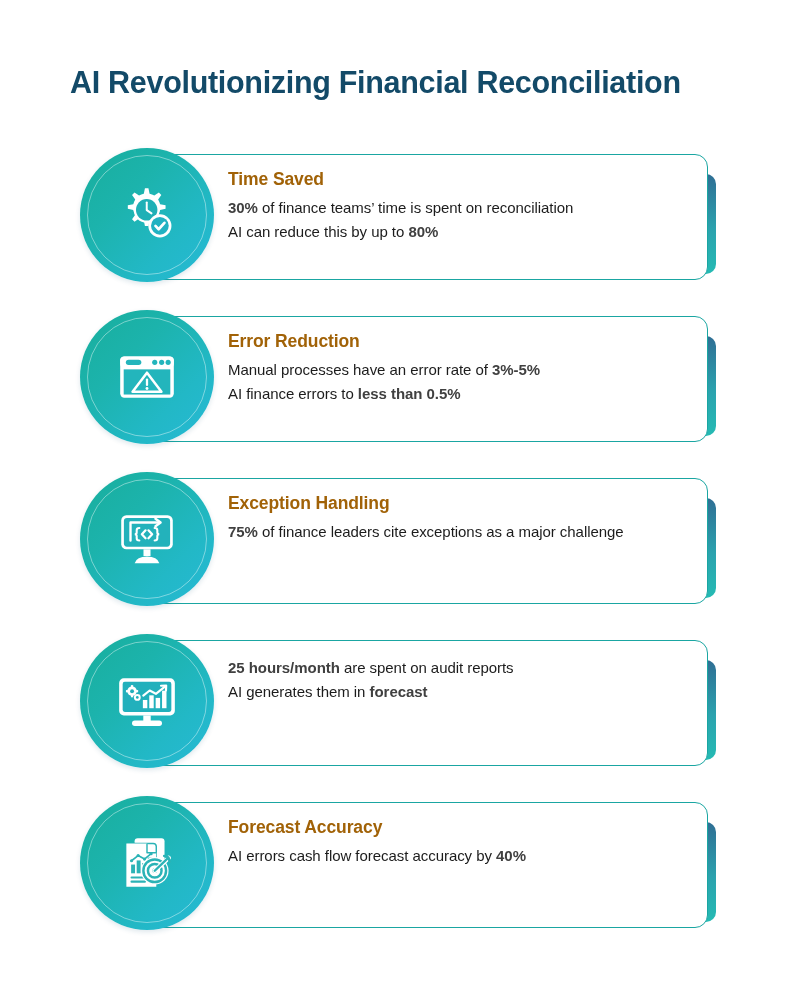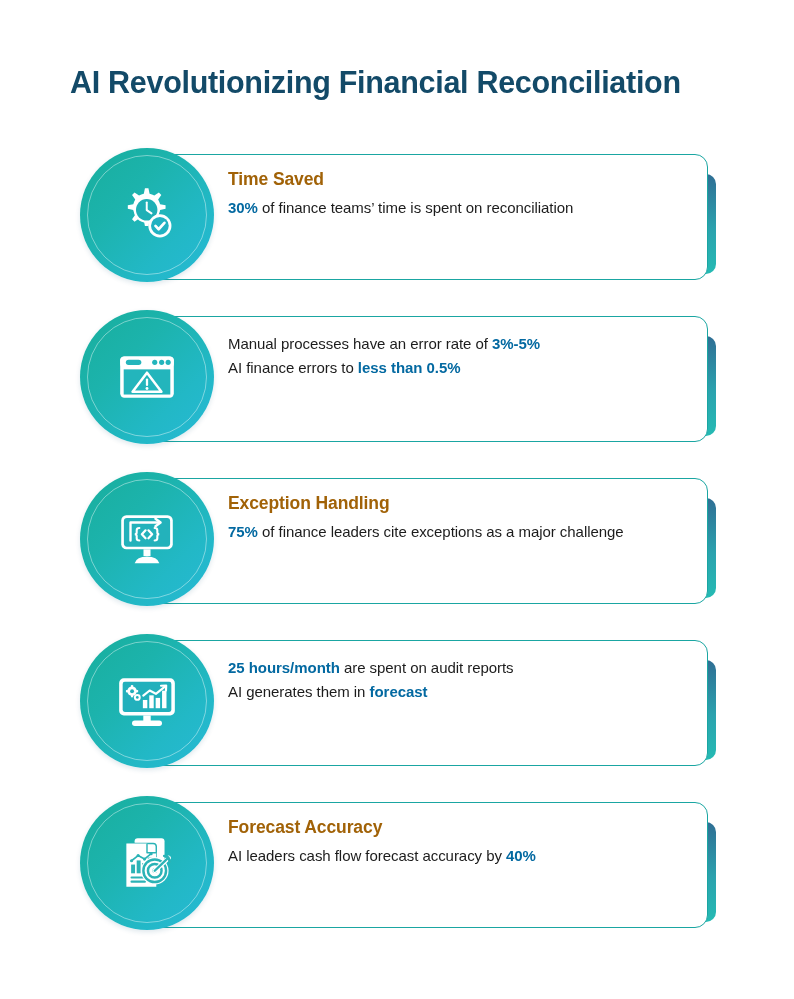--- a/index.html
+++ b/index.html
@@ -94,21 +94,21 @@
   .card-line {
     font-size: 15px;
     color: #1C1C1C;
     line-height: 1.58;
     letter-spacing: -0.05px;
     white-space: nowrap;
   }
 
   .hl {
     font-weight: bold;
-    color: #0369a1;
+    color: #404040;
   }
 
   
   .icon-circle {
     position: absolute;
     left: 80px;
     top: 0px;
     width: 134px;
     height: 134px;
     border-radius: 50%;
@@ -164,20 +164,21 @@
     <rect x="31" y="26.2" width="7.4" height="1.9" rx="0.9" fill="#ffffff" transform="rotate(35 31.7 27)"></rect>
     <circle cx="44.5" cy="42.5" r="11.2" fill="#ffffff"></circle>
     <circle cx="44.5" cy="42.5" r="8.6" fill="#22B2C2"></circle>
     <path d="M40.2 42.6 l3.1 3.2 l5.6-6.2" stroke="#ffffff" stroke-width="2.6" fill="none" stroke-linecap="round" stroke-linejoin="round"></path>
   </svg>
           </span>
         </div>
         <div class="card-text">
           <div class="card-title">Time Saved</div>
           <div class="card-line"><span class="hl">30%</span><span> of finance teams’ time is spent on reconciliation</span></div>
+          <div class="card-line"><span>AI can reduce this by up to </span><span class="hl">80%</span></div>
         </div>
       </div>
       <div class="card-row">
         <div class="card-tab"></div>
         <div class="card-box"></div>
         <div class="icon-circle">
           <span>
             <svg viewBox="0 0 64 64" xmlns="http://www.w3.org/2000/svg" fill="#ffffff">
     <rect x="6" y="12" width="52" height="40" rx="4" fill="#ffffff"></rect>
     <rect x="6" y="12" width="52" height="11.5" rx="4" fill="#ffffff"></rect>
@@ -187,20 +188,21 @@
     <circle cx="39.5" cy="17.8" r="2.5" fill="#23B5BC"></circle>
     <circle cx="46.2" cy="17.8" r="2.5" fill="#23B5BC"></circle>
     <circle cx="52.5" cy="17.8" r="2.5" fill="#23B5BC"></circle>
     <path d="M32 27.8 L46 46.2 H18 Z" fill="none" stroke="#ffffff" stroke-width="2.4" stroke-linejoin="round"></path>
     <rect x="30.9" y="33.4" width="2.2" height="7.4" rx="1.1" fill="#ffffff"></rect>
     <circle cx="32" cy="43.2" r="1.4" fill="#ffffff"></circle>
   </svg>
           </span>
         </div>
         <div class="card-text">
+          <div class="card-title">Error Reduction</div>
           <div class="card-line"><span>Manual processes have an error rate of </span><span class="hl">3%-5%</span></div>
           <div class="card-line"><span>AI finance errors to </span><span class="hl">less than 0.5%</span></div>
         </div>
       </div>
       <div class="card-row">
         <div class="card-tab"></div>
         <div class="card-box"></div>
         <div class="icon-circle">
           <span>
             <svg viewBox="0 0 64 64" xmlns="http://www.w3.org/2000/svg" fill="#ffffff">
@@ -280,18 +282,18 @@
     <circle cx="39.5" cy="39.5" r="6.6" fill="none" stroke="#2BB3B6" stroke-width="2.4"></circle>
     <circle cx="39.5" cy="39.5" r="2.3" fill="#2BB3B6"></circle>
     <path d="M39.5 39.5 L53 27" stroke="#ffffff" stroke-width="4.4" stroke-linecap="round"></path>
     <path d="M39.5 39.5 L52 27.5" stroke="#2BB3B6" stroke-width="2.3" stroke-linecap="round"></path>
     <path d="M48.6 25.2 L52.8 26.6 L54 30.8" fill="none" stroke="#2BB3B6" stroke-width="2.3" stroke-linecap="round" stroke-linejoin="round"></path>
   </svg>
           </span>
         </div>
         <div class="card-text">
           <div class="card-title">Forecast Accuracy</div>
-          <div class="card-line"><span>AI leaders cash flow forecast accuracy by </span><span class="hl">40%</span></div>
+          <div class="card-line"><span>AI errors cash flow forecast accuracy by </span><span class="hl">40%</span></div>
         </div>
       </div>
     </div>
 
 </div>
 
 </body></html>

